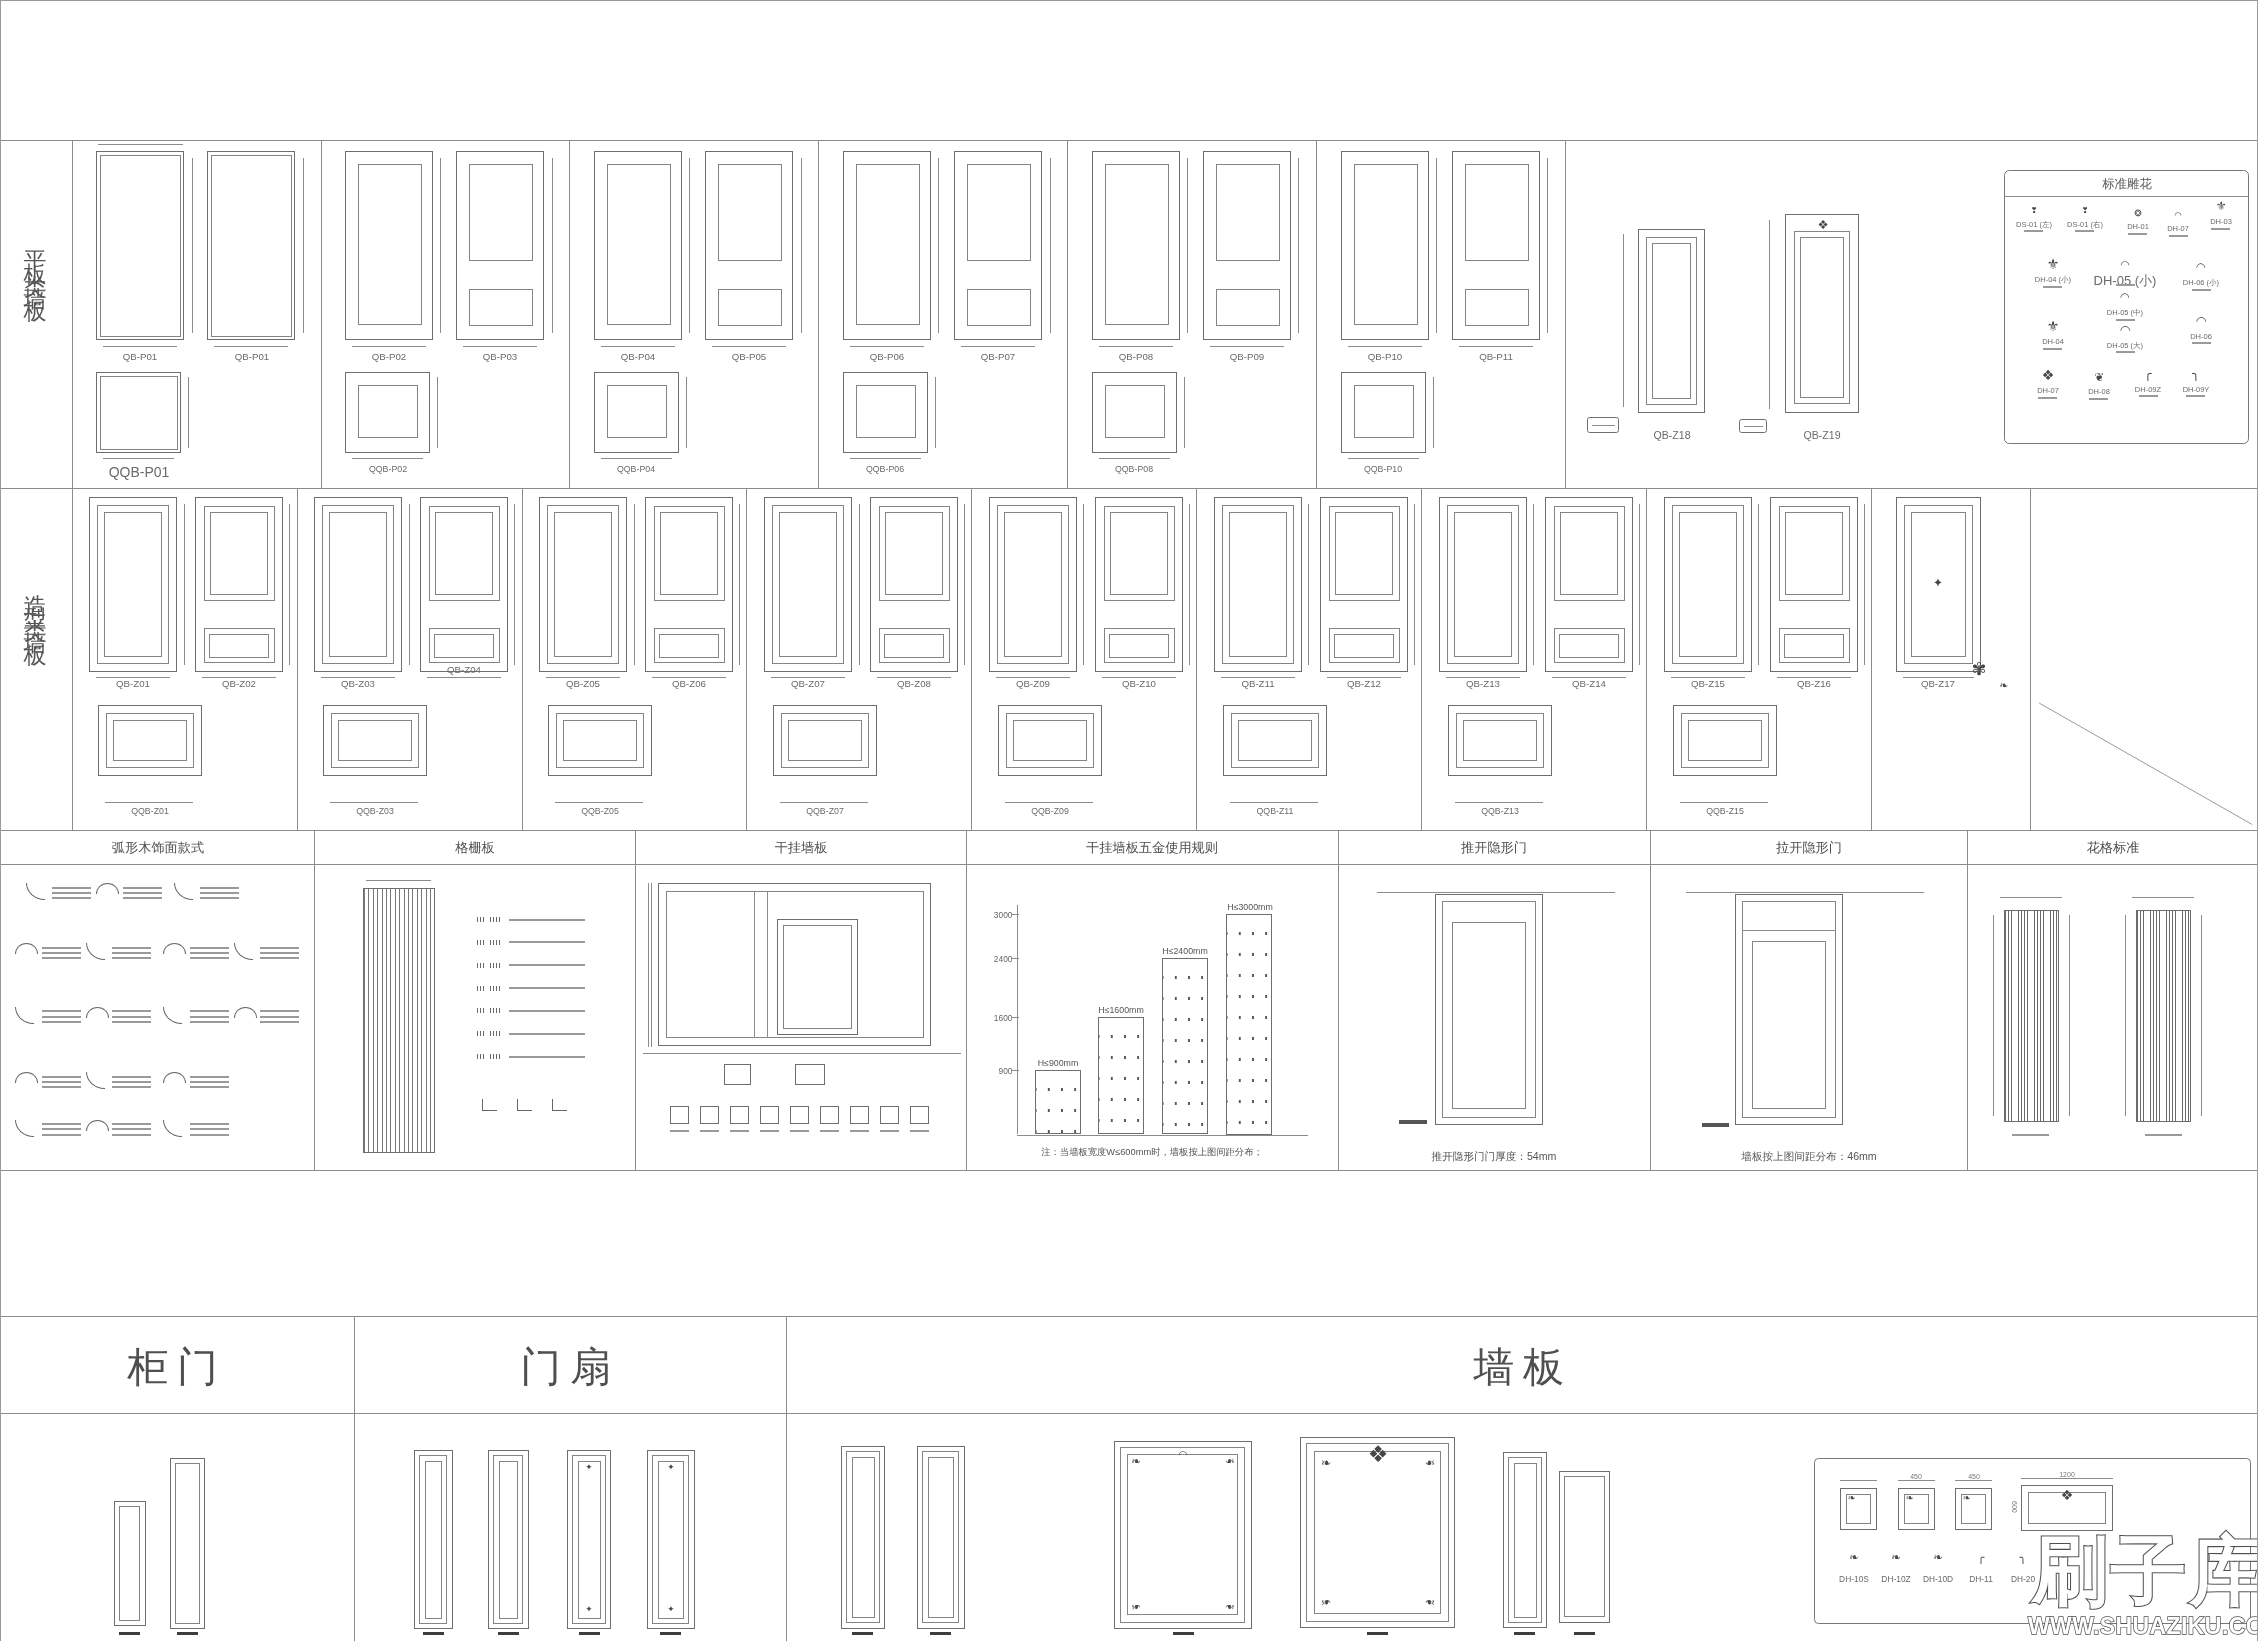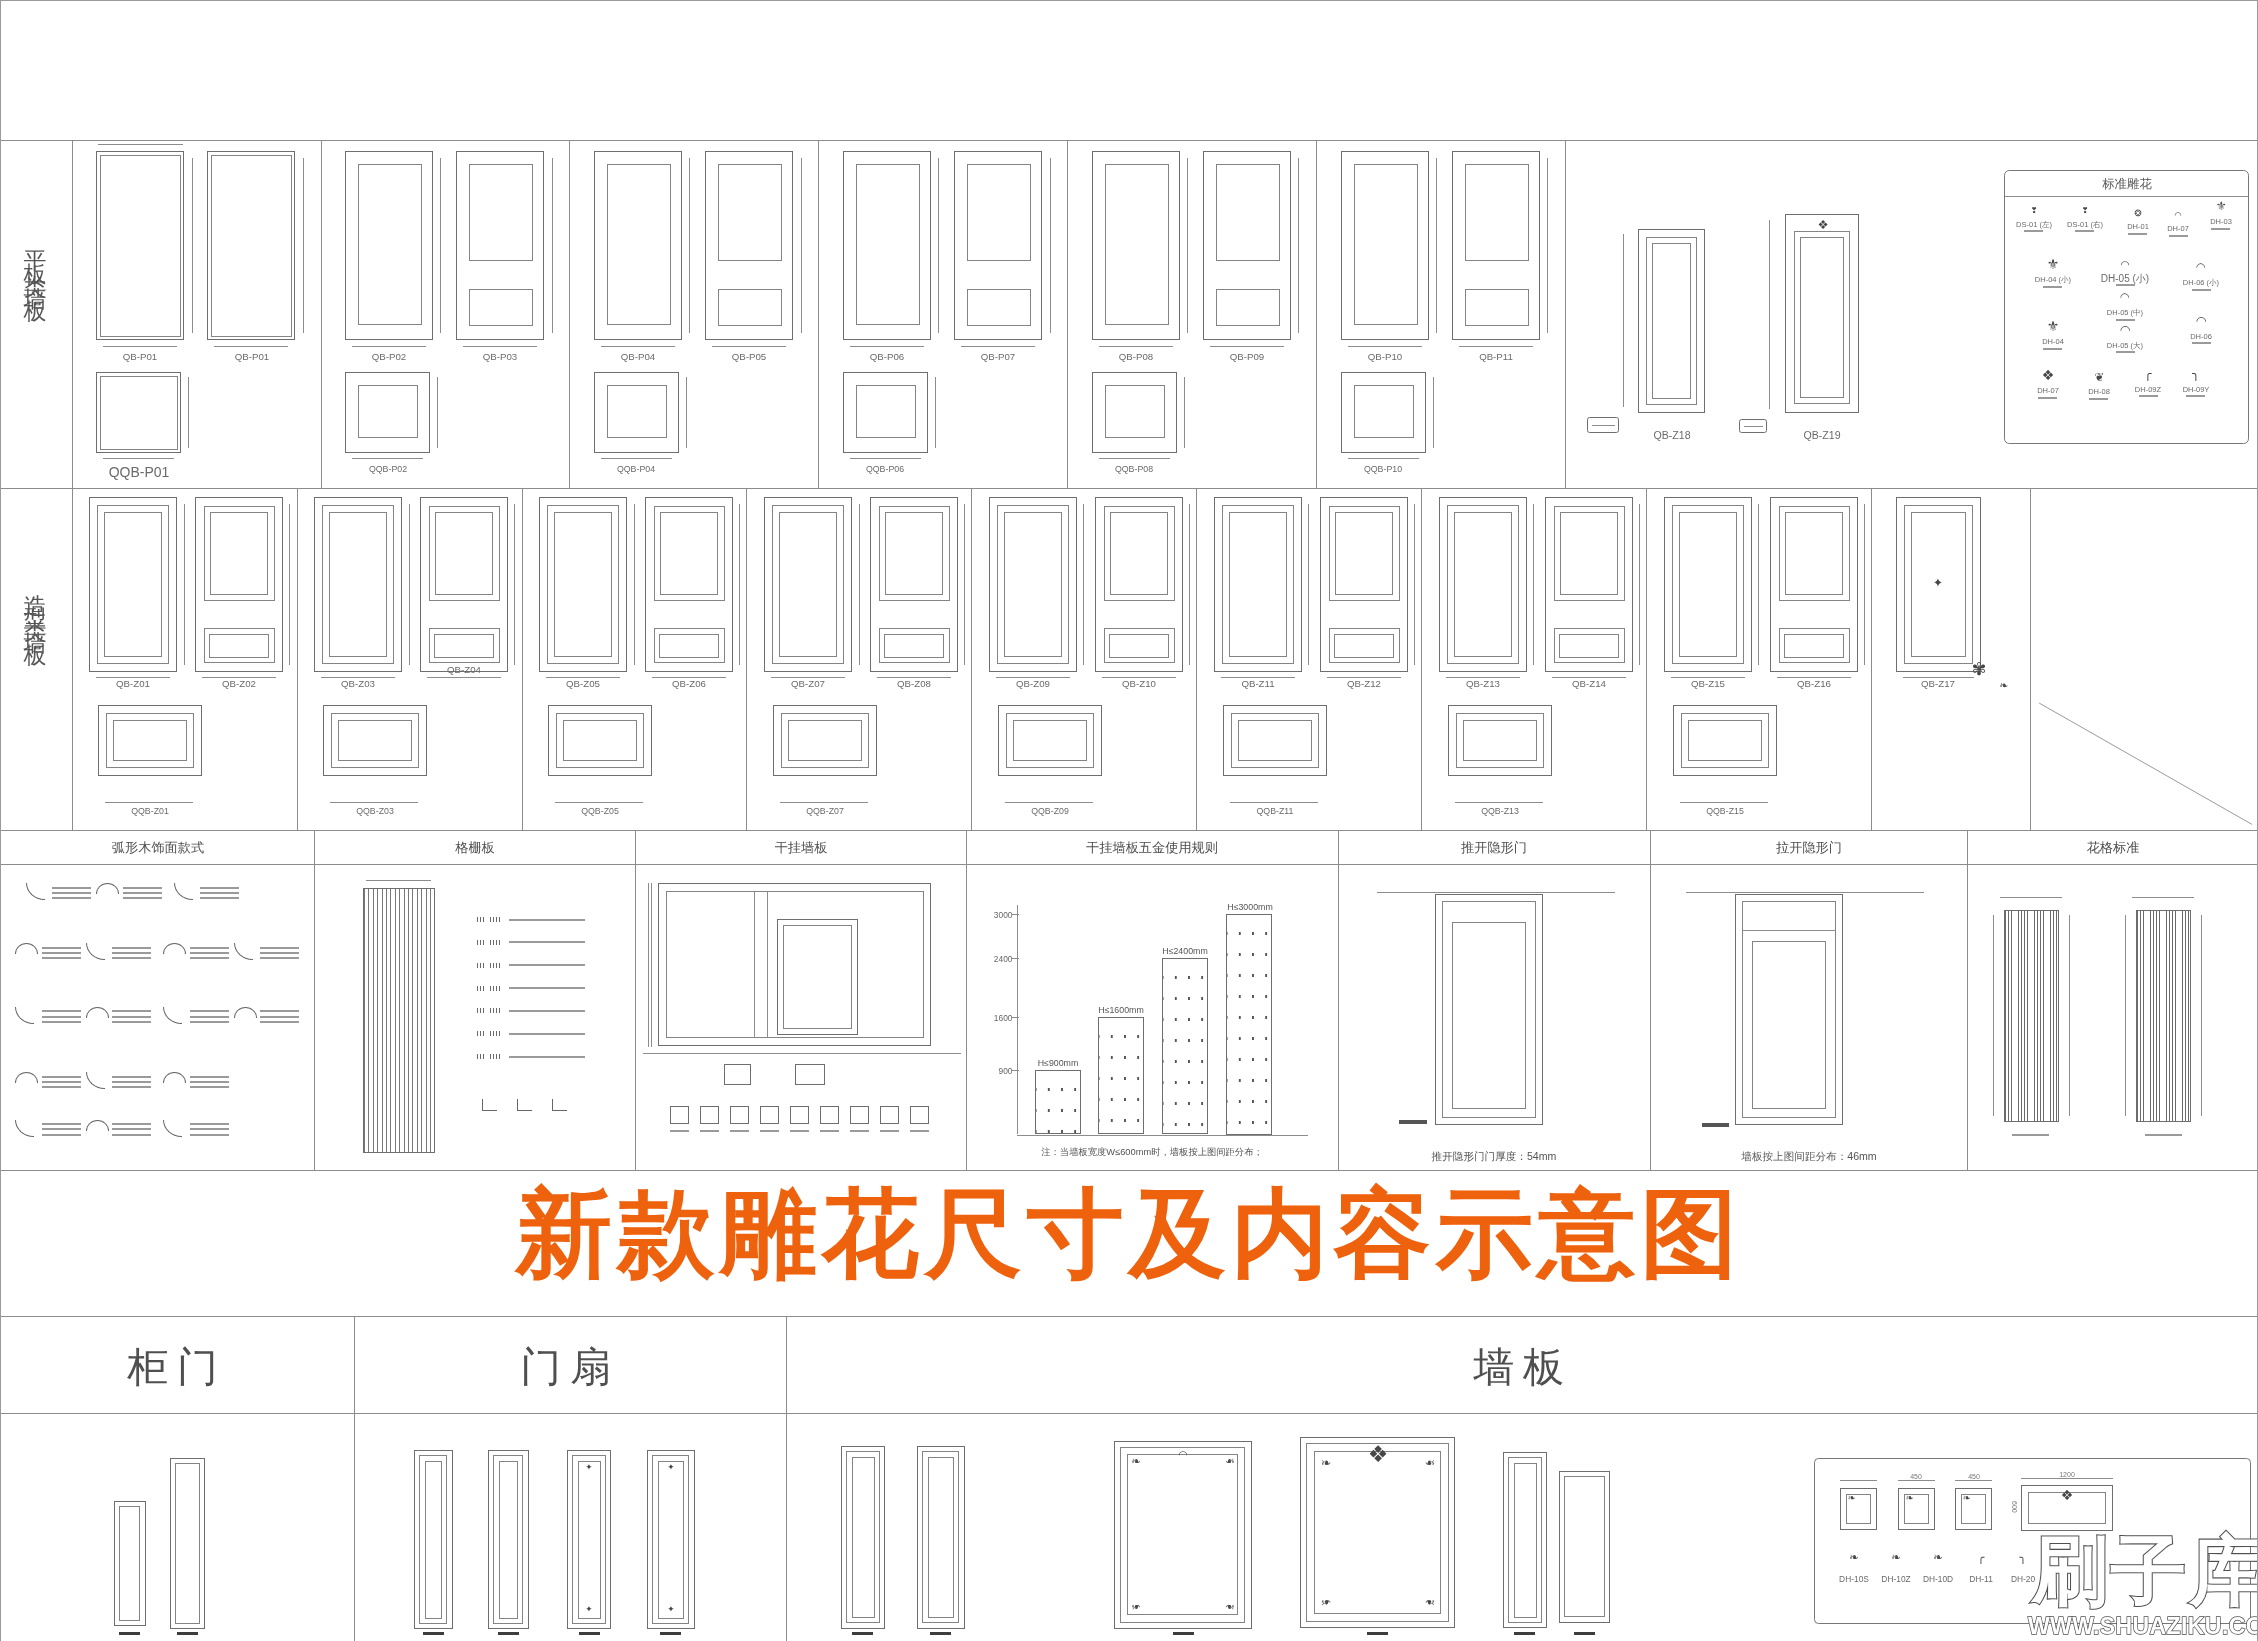--- a/index.html
+++ b/index.html
@@ -44,21 +44,20 @@
   .axis-num{position:absolute;font-size:8.4px;color:#666;text-align:right;width:26.5px;line-height:1;}
   .note{position:absolute;font-size:9.3px;color:#555;transform:translateX(-50%);white-space:nowrap;}
   .icon-box{position:absolute;border:0.9px solid #6e6e6e;border-radius:2.6px;box-sizing:border-box;}
   svg{position:absolute;overflow:visible;}
 </style>
 </head>
 <body>
 
 <div id="canvas">
 
-  <div id="title2" class="big-title">新款雕花尺寸及内容示意图</div>
 
   <div class="hline" style="left:0;top:139px;width:2258px"></div>
   <div class="hline" style="left:0;top:487px;width:2258px"></div>
   <div class="hline" style="left:0;top:829px;width:2258px"></div>
   <div class="hline" style="left:0;top:863px;width:2258px"></div>
   <div class="hline" style="left:0;top:1169px;width:2258px"></div>
   <div class="hline" style="left:0;top:1315px;width:2258px"></div>
   <div class="hline" style="left:0;top:1412px;width:2258px"></div>
 
   <div class="side-label" style="top:231px">平板类墙板</div>
@@ -225,21 +224,21 @@
       <span class="glyph" style="left: 2177px; top: 210px; font-size: 8.8px;">◠</span>
       <span class="lbl" style="left: 2177px; top: 224px; font-size: 7.5px;">DH-07</span>
       <div class="bar" style="left: 2168px; top: 234px; width: 19.4px; height: 1.8px;"></div>
       <span class="glyph" style="left: 2220px; top: 199px; font-size: 12.4px;">⚜</span>
       <span class="lbl" style="left: 2220px; top: 217px; font-size: 7.5px;">DH-03</span>
       <div class="bar" style="left: 2210px; top: 227px; width: 19.4px; height: 1.8px;"></div>
       <span class="glyph" style="left: 2052px; top: 256px; font-size: 14px;">⚜</span>
       <span class="lbl" style="left: 2052px; top: 275px; font-size: 7.5px;">DH-04 (小)</span>
       <div class="bar" style="left: 2042px; top: 285px; width: 19.4px; height: 1.8px;"></div>
       <span class="glyph" style="left: 2124px; top: 258px; font-size: 10.6px;">◠</span>
-      <span class="lbl" style="left: 2124px; top: 273px; font-size: 10px;">DH-05 (小)</span>
+      <span class="lbl" style="left: 2124px; top: 273px; font-size: 13px;">DH-05 (小)</span>
       <div class="bar" style="left: 2115px; top: 283px; width: 19.4px; height: 1.8px;"></div>
       <span class="glyph" style="left: 2200px; top: 261px; font-size: 11.5px;">◠</span>
       <span class="lbl" style="left: 2200px; top: 278px; font-size: 7.5px;">DH-06 (小)</span>
       <div class="bar" style="left: 2191px; top: 288px; width: 19.4px; height: 1.8px;"></div>
       <span class="glyph" style="left: 2052px; top: 318px; font-size: 14px;">⚜</span>
       <span class="lbl" style="left: 2052px; top: 337px; font-size: 7.5px;">DH-04</span>
       <div class="bar" style="left: 2042px; top: 347px; width: 19.4px; height: 1.8px;"></div>
       <span class="glyph" style="left: 2124px; top: 291px; font-size: 11.5px;">◠</span>
       <span class="lbl" style="left: 2124px; top: 308px; font-size: 7.5px;">DH-05 (中)</span>
       <div class="bar" style="left: 2115px; top: 318px; width: 19.4px; height: 1.8px;"></div>

